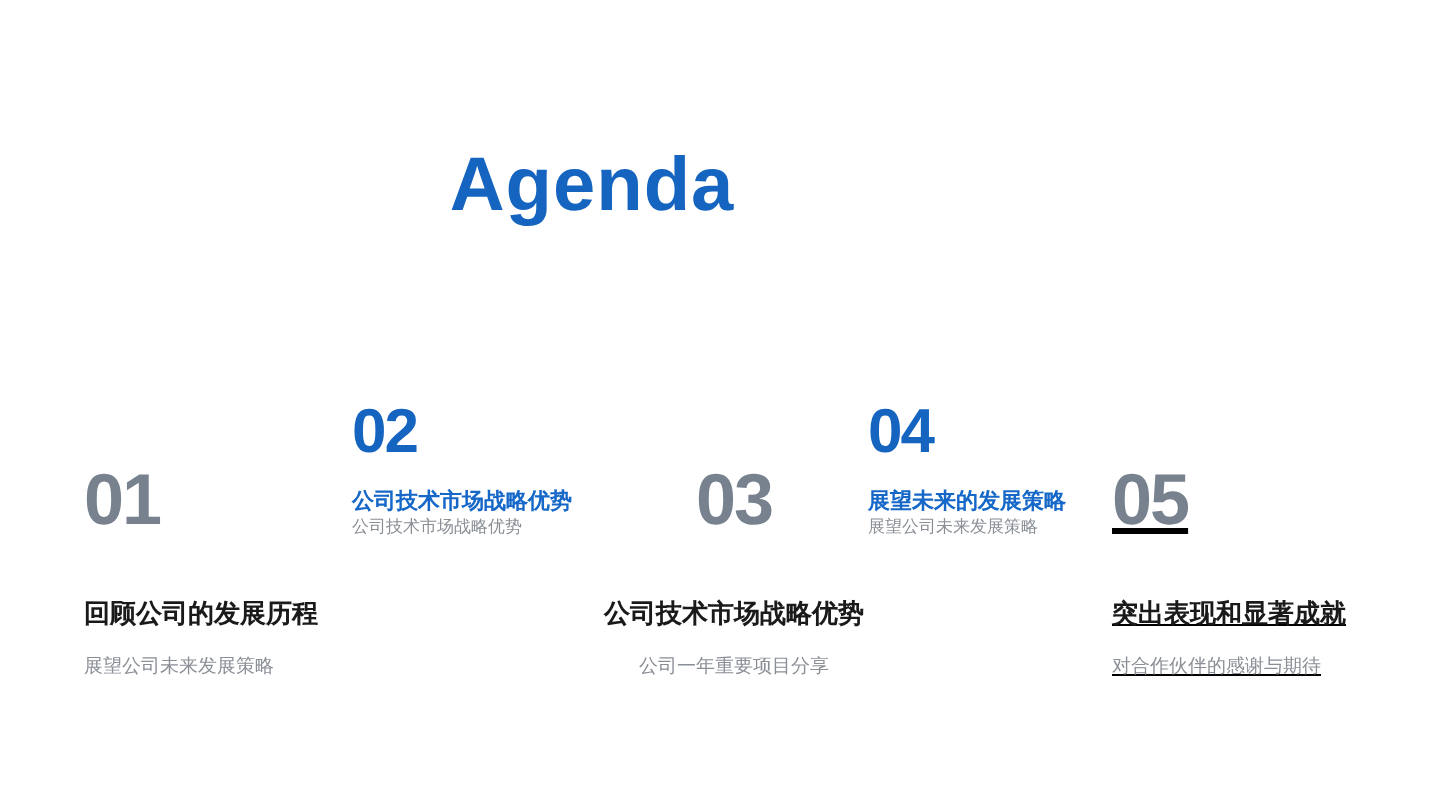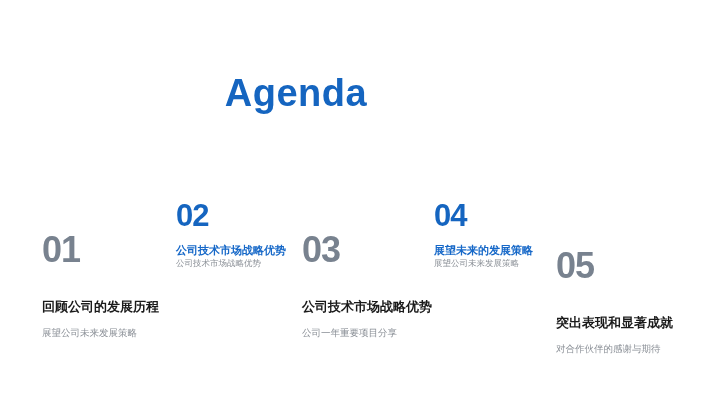--- a/index.html
+++ b/index.html
@@ -83,23 +83,23 @@
     font-size: 11px;
     color: #1668c8;
     margin-top: 12px;
   }
   .variant-high .item-subtitle {
     font-size: 8.5px;
   }
 
   #item-1 { left: 42px;  top: 232px; }
   #item-2 { left: 176px; top: 200px; }
-  #item-3 { left: 302px; top: 232px; }
+  #item-3 { left: 302px; top: 232px; text-align: center; }
   #item-4 { left: 434px; top: 200px; }
-  #item-5 { left: 556px; top: 248px; }
+  #item-5 { left: 556px; top: 232px; text-decoration: underline; }
 </style>
 </head>
 <body>
 
 <div id="slide">
 
   <div id="slide-title">Agenda</div>
 
   <div class="agenda-item variant-low" id="item-1">
     <div class="item-number">01</div>

